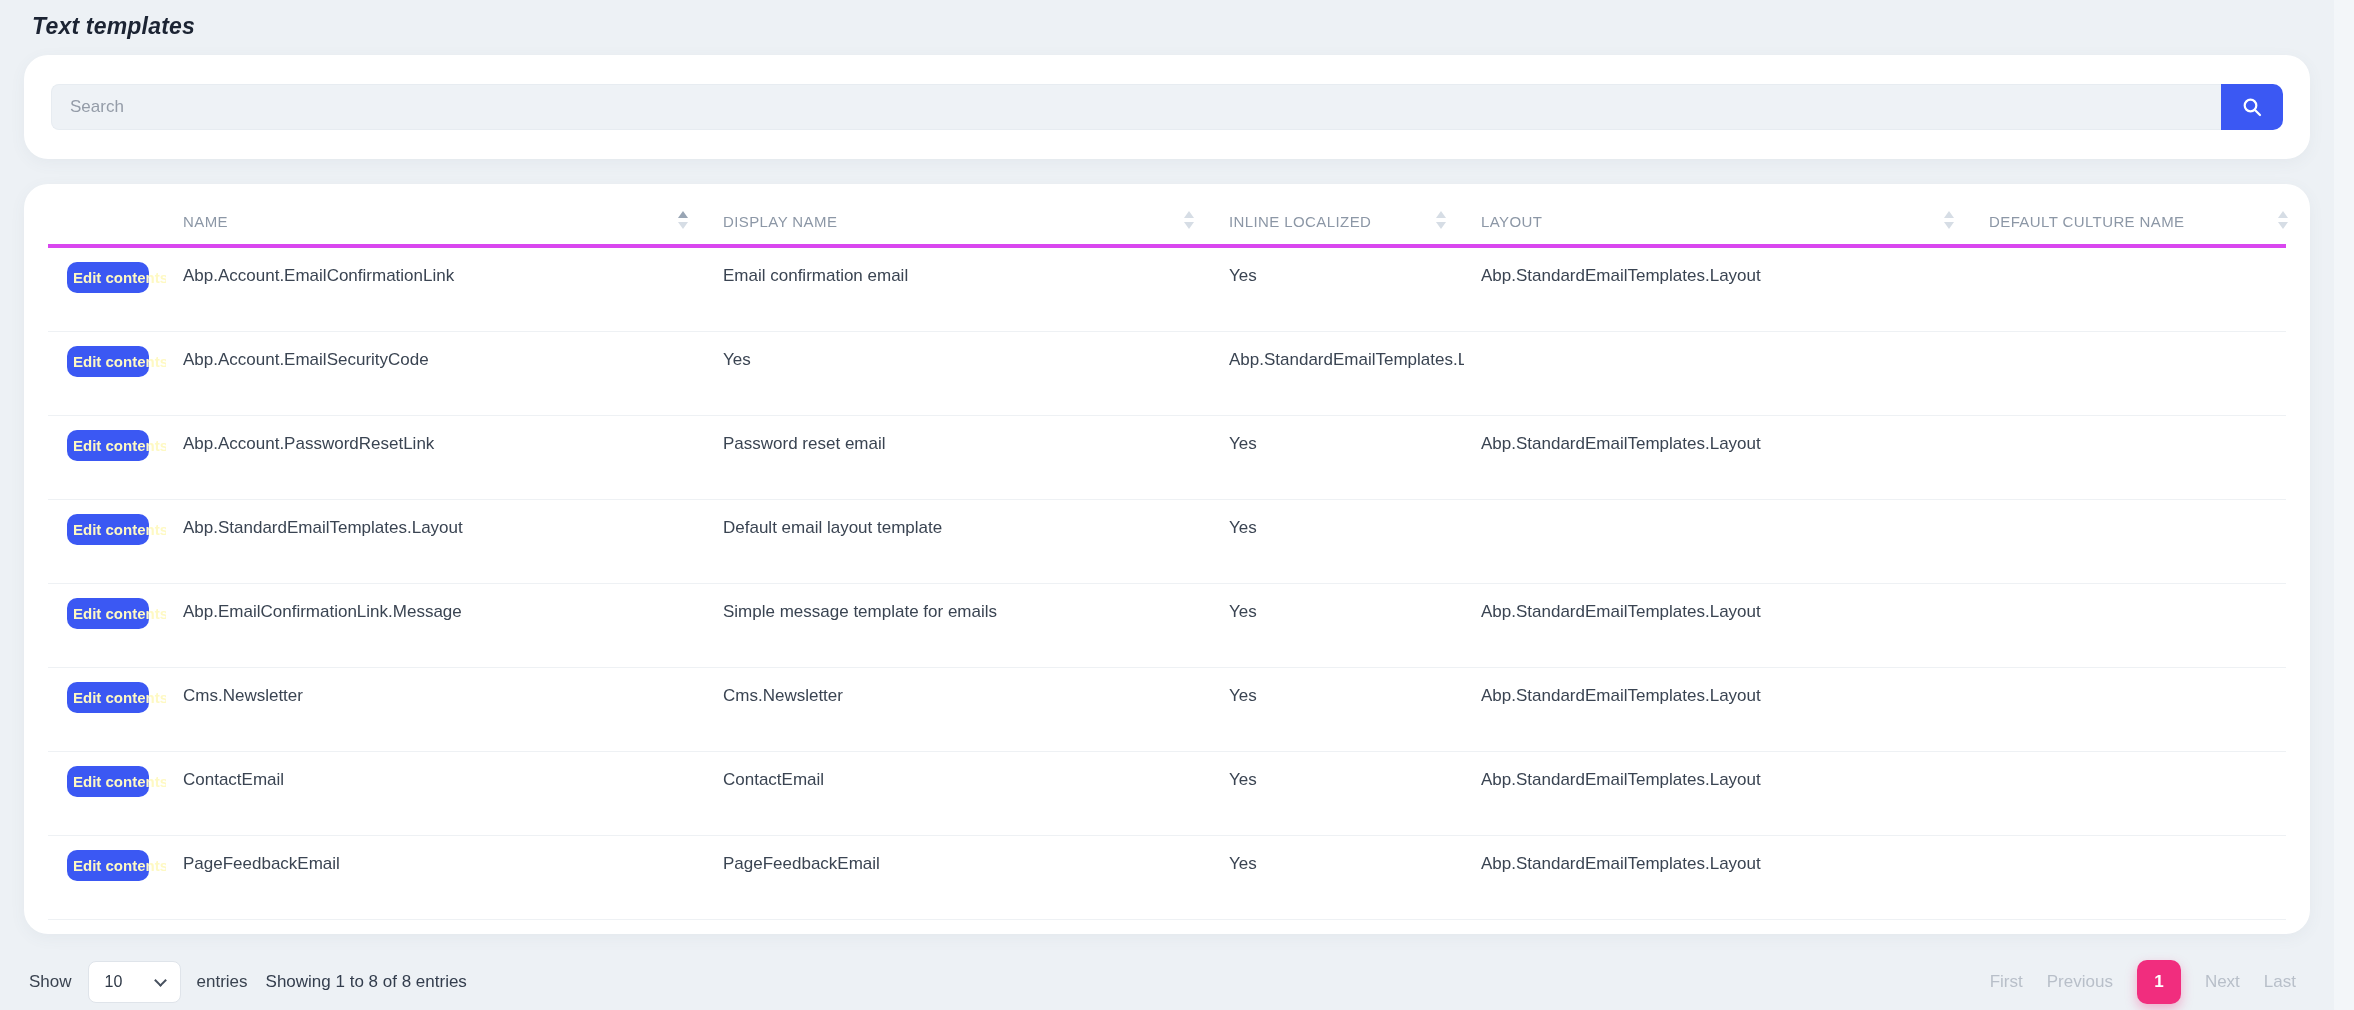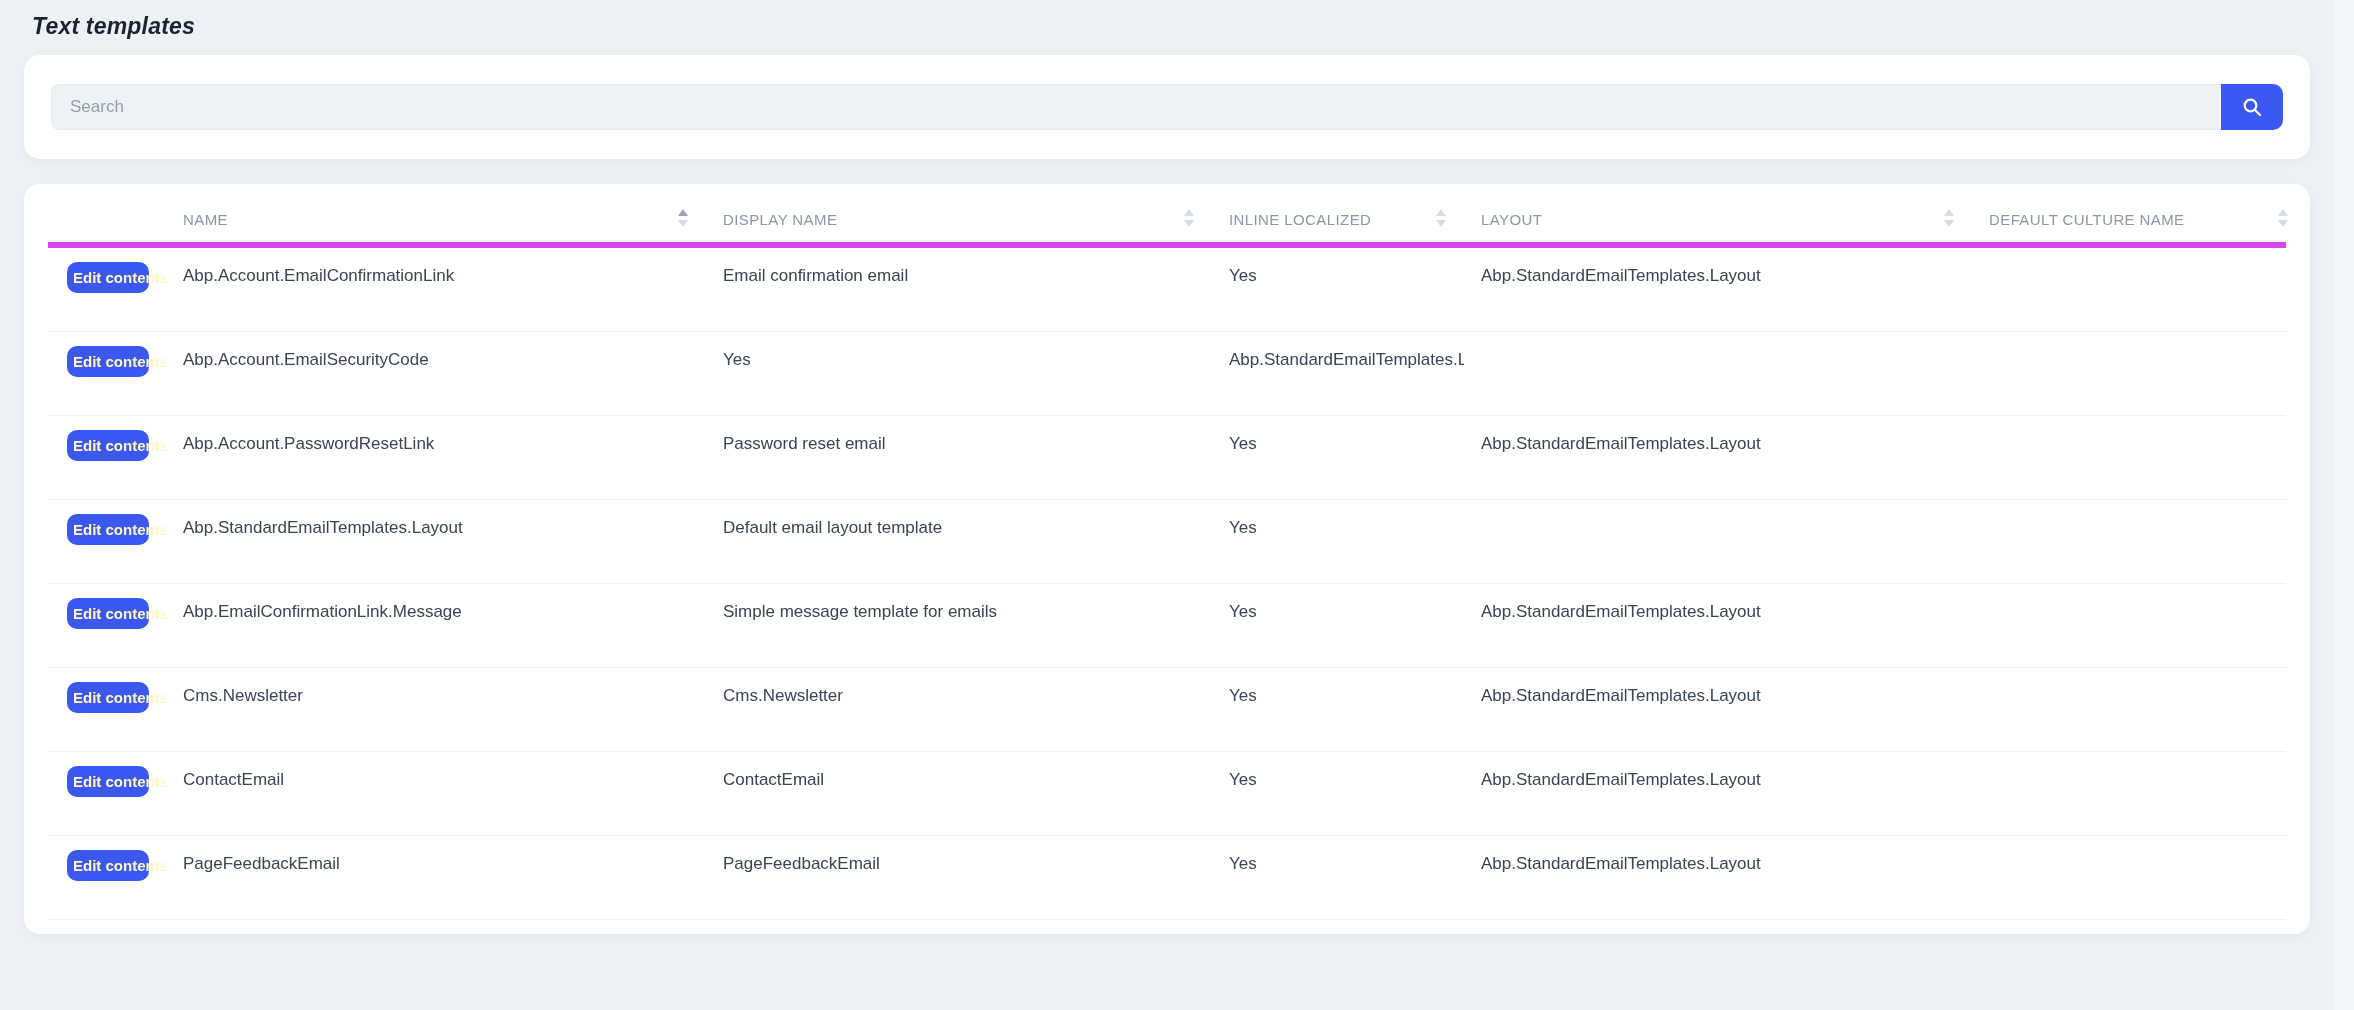--- a/index.html
+++ b/index.html
@@ -12,21 +12,21 @@
   .page { padding: 0 24px; width: 2334px; }
 
   
   .page-title {
     margin: 0; padding: 13px 8px 15px;
     font-size: 23px; font-weight: 700; color: #1c2433; letter-spacing: 0.2px; font-style: italic;
   }
 
   
   .card {
-    background: #ffffff; border-radius: 16px;
+    background: #ffffff; border-radius: 24px;
     box-shadow: 0 4px 16px rgba(80, 95, 120, 0.06);
   }
   .search-card { padding: 29px 27px; margin-bottom: 25px; }
   .search-group { display: flex; height: 46px; }
   .search-input {
     flex: 1; height: 46px;
     background: #eef2f6; border: 1px solid #e7ecf1; border-right: none;
     border-radius: 8px 0 0 8px; padding: 0 18px;
     font-family: inherit; font-size: 17px; color: #4a5462; outline: none;
   }
@@ -36,21 +36,21 @@
     background: #3b58f3; border-radius: 0 10px 10px 0;
     display: flex; align-items: center; justify-content: center;
   }
 
   
   .table-card { padding: 0 24px 14px; }
   .trow {
     display: grid;
     grid-template-columns: 118px 540px 506px 252px 508px 334px;
   }
-  .thead { height: 64px; border-bottom: 6px solid #d946ef; }
+  .thead { height: 64px; border-bottom: 4px solid #d946ef; }
   .th {
     display: flex; align-items: flex-end; justify-content: space-between;
     padding: 0 18px 14px 17px;
     font-size: 15px; color: #8c97a6; letter-spacing: 0.4px; white-space: nowrap;
   }
   .sort { display: flex; flex-direction: column; gap: 4px; align-items: center; margin-bottom: 1px; margin-left: 10px; }
   .tri-up, .tri-down { display: block; width: 0; height: 0; border-left: 5px solid transparent; border-right: 5px solid transparent; }
   .tri-up   { border-bottom: 7px solid #d6dde5; }
   .tri-down { border-top: 7px solid #d6dde5; }
   .sort.asc .tri-up { border-bottom-color: #98a5b4; }
@@ -235,16 +235,34 @@
     </div>
     <div class="td">PageFeedbackEmail</div>
     <div class="td">PageFeedbackEmail</div>
     <div class="td">Yes</div>
     <div class="td">Abp.StandardEmailTemplates.Layout</div>
     <div class="td"></div>
   </div>
       </div>
   </div>
 
+  <div class="footer">
+    <div class="footer-left">
+      <span>Show</span>
+      <div class="page-size-select">
+        <span>10</span>
+        <span class="chev"></span>
+      </div>
+      <span>entries</span>
+      <span class="entries-summary">Showing 1 to 8 of 8 entries</span>
+    </div>
+    <div class="pagination">
+        <span class="page-item disabled">First</span>
+        <span class="page-item disabled">Previous</span>
+        <span class="page-item active">1</span>
+        <span class="page-item disabled">Next</span>
+        <span class="page-item disabled">Last</span>
+      </div>
+  </div>
 
 </div>
 
 <div class="scroll-track"></div>
 
 </body></html>

